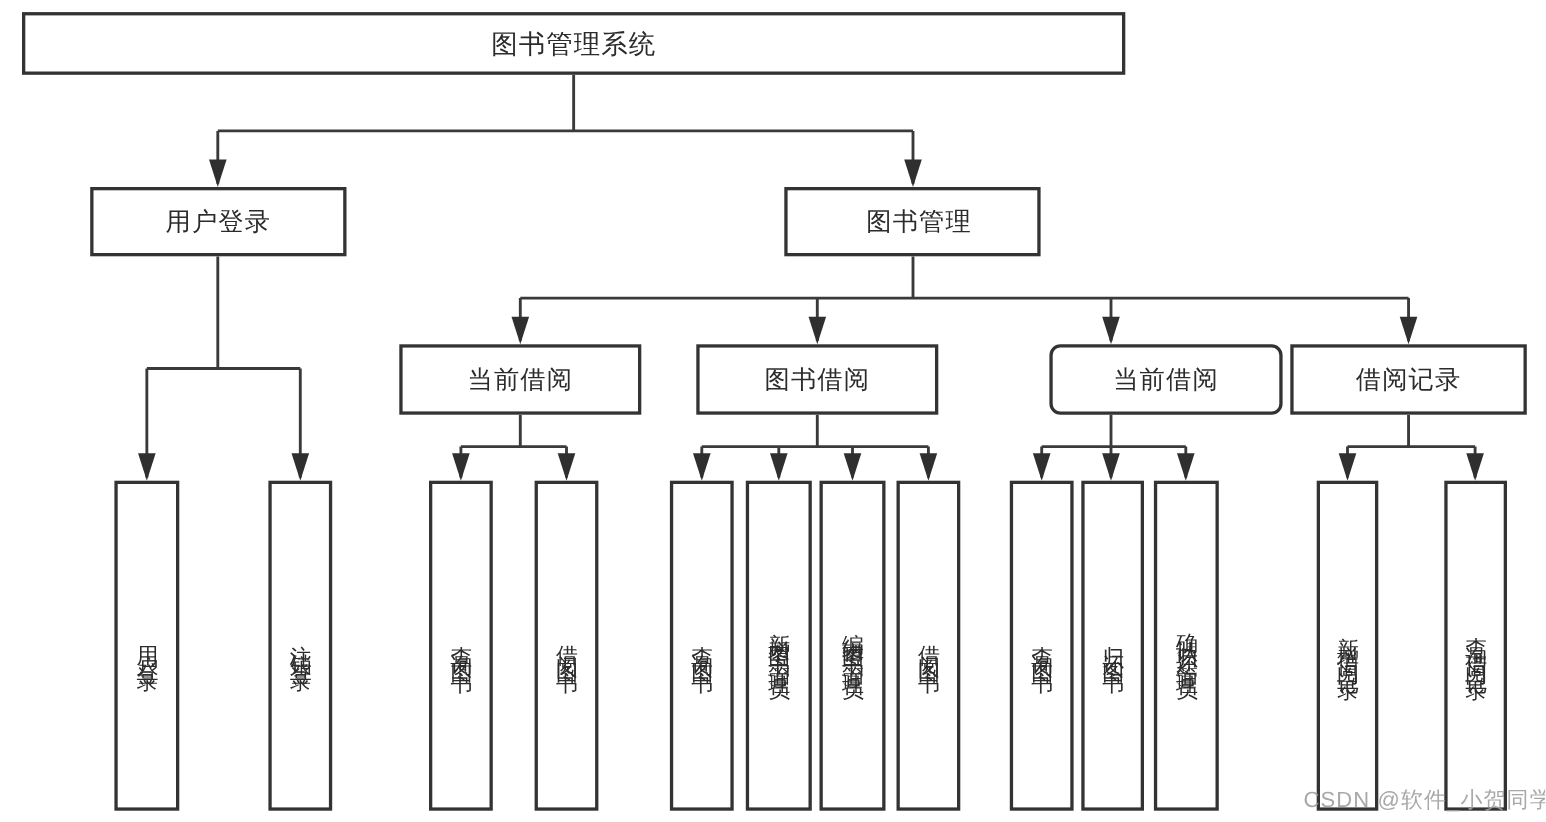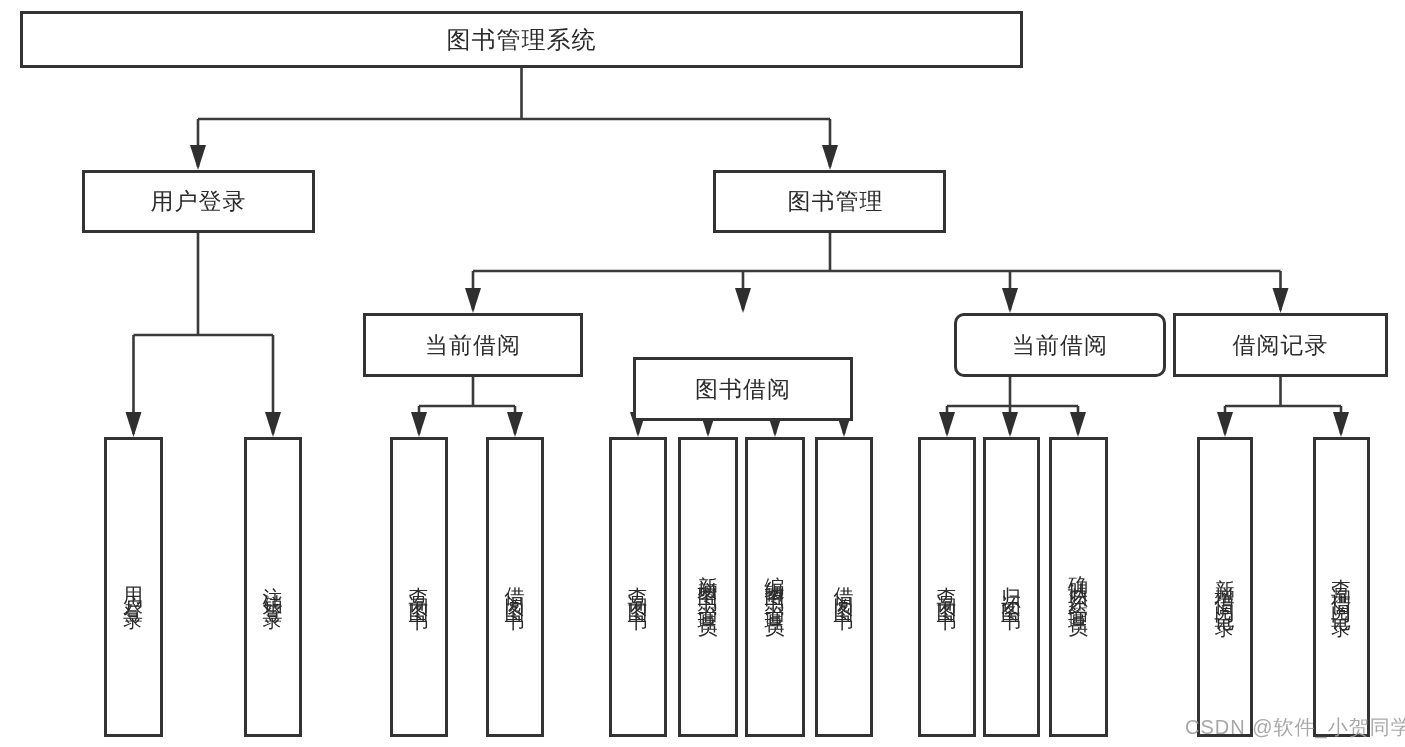--- a/index.html
+++ b/index.html
@@ -99,21 +99,21 @@
   <div class="node hnode" style="left:82px; top:170px; width:233px; height:63px;">
     <span>用户登录</span>
   </div>
   <div class="node hnode" style="left:713px; top:170px; width:233px; height:63px;padding-left:12px;">
     <span>图书管理</span>
   </div>
 
   <div class="node hnode" style="left:363px; top:313px; width:220px; height:64px;">
     <span>当前借阅</span>
   </div>
-  <div class="node hnode" style="left:633px; top:313px; width:220px; height:64px;margin-top:44px;">
+  <div class="node hnode" style="left:633px; top:313px; width:220px; height:64px;">
     <span>图书借阅</span>
   </div>
   <div class="node hnode" style="left:954px; top:313px; width:212px; height:64px;border-radius:10px;">
     <span>当前借阅</span>
   </div>
   <div class="node hnode" style="left:1173px; top:313px; width:215px; height:64px;">
     <span>借阅记录</span>
   </div>
 
   <div class="node vnode" style="left:104px; width:59px;">

